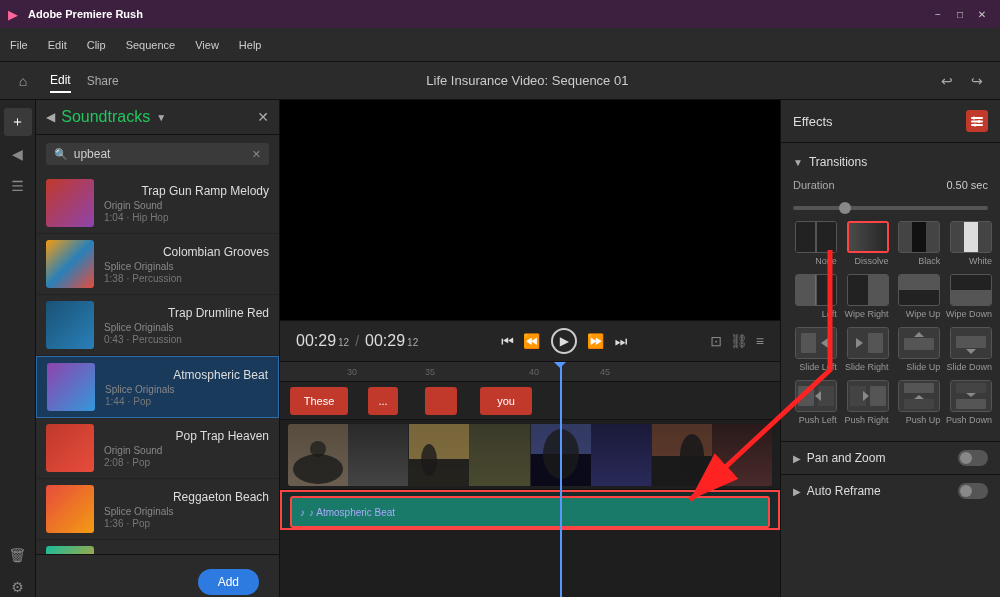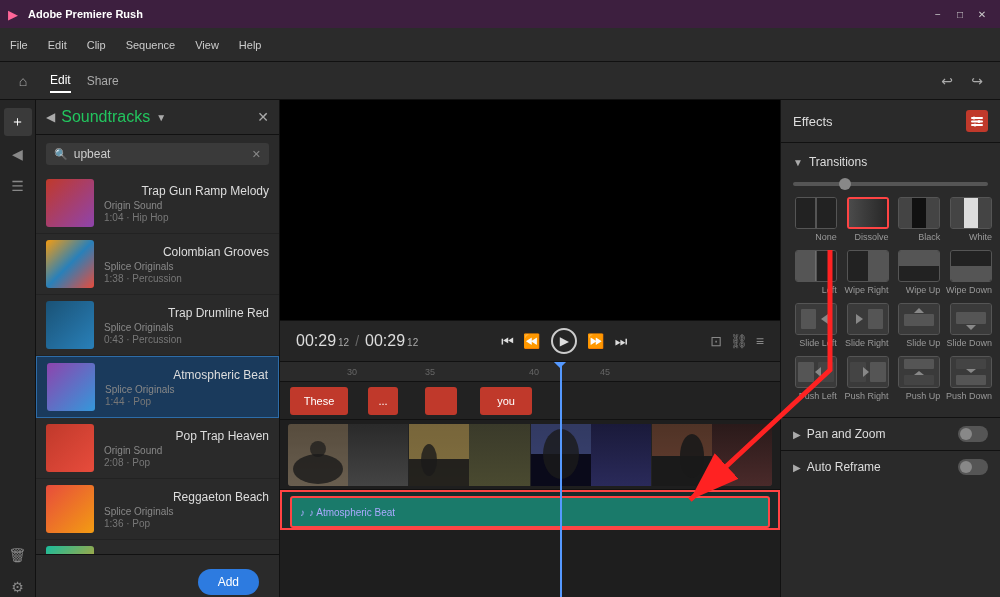--- a/index.html
+++ b/index.html
@@ -180,20 +180,21 @@
 </div>
 
 <div id="app">
 
   <div id="toolbar">
     <div id="toolbar-left">
       <div class="toolbar-icon-btn">⌂</div>
       <div class="toolbar-tab active">Edit</div>
       <div class="toolbar-tab">Share</div>
     </div>
+    <div id="toolbar-center">Life Insurance Video: Sequence 01</div>
     <div id="toolbar-right">
       <div class="toolbar-icon-btn">↩</div>
       <div class="toolbar-icon-btn">↪</div>
     </div>
   </div>
 
   <div id="body">
 
     <div id="icon-bar">
       <div class="icon-bar-btn active">＋</div>
@@ -386,20 +387,24 @@
             </svg>
         </div>
       </div>
 
       <div id="transitions-section">
         <div id="transitions-header">
           <span id="transitions-chevron">▼</span>
           <span id="transitions-label">Transitions</span>
         </div>
 
+        <div id="duration-row">
+          <span id="duration-label">Duration</span>
+          <span id="duration-val">0.50 sec</span>
+        </div>
         <div id="duration-slider-row">
           <input type="range" id="duration-slider" min="0" max="100" value="25" style="">
         </div>
 
         <div class="transition-grid">
           <div class="trans-item">
             <div class="trans-thumb trans-none-thumb">
               <svg width="40" height="30" viewBox="0 0 40 30">
                   <rect width="40" height="30" fill="#222"></rect>
                   <line x1="20" y1="0" x2="20" y2="30" stroke="#555" stroke-width="2"></line>

